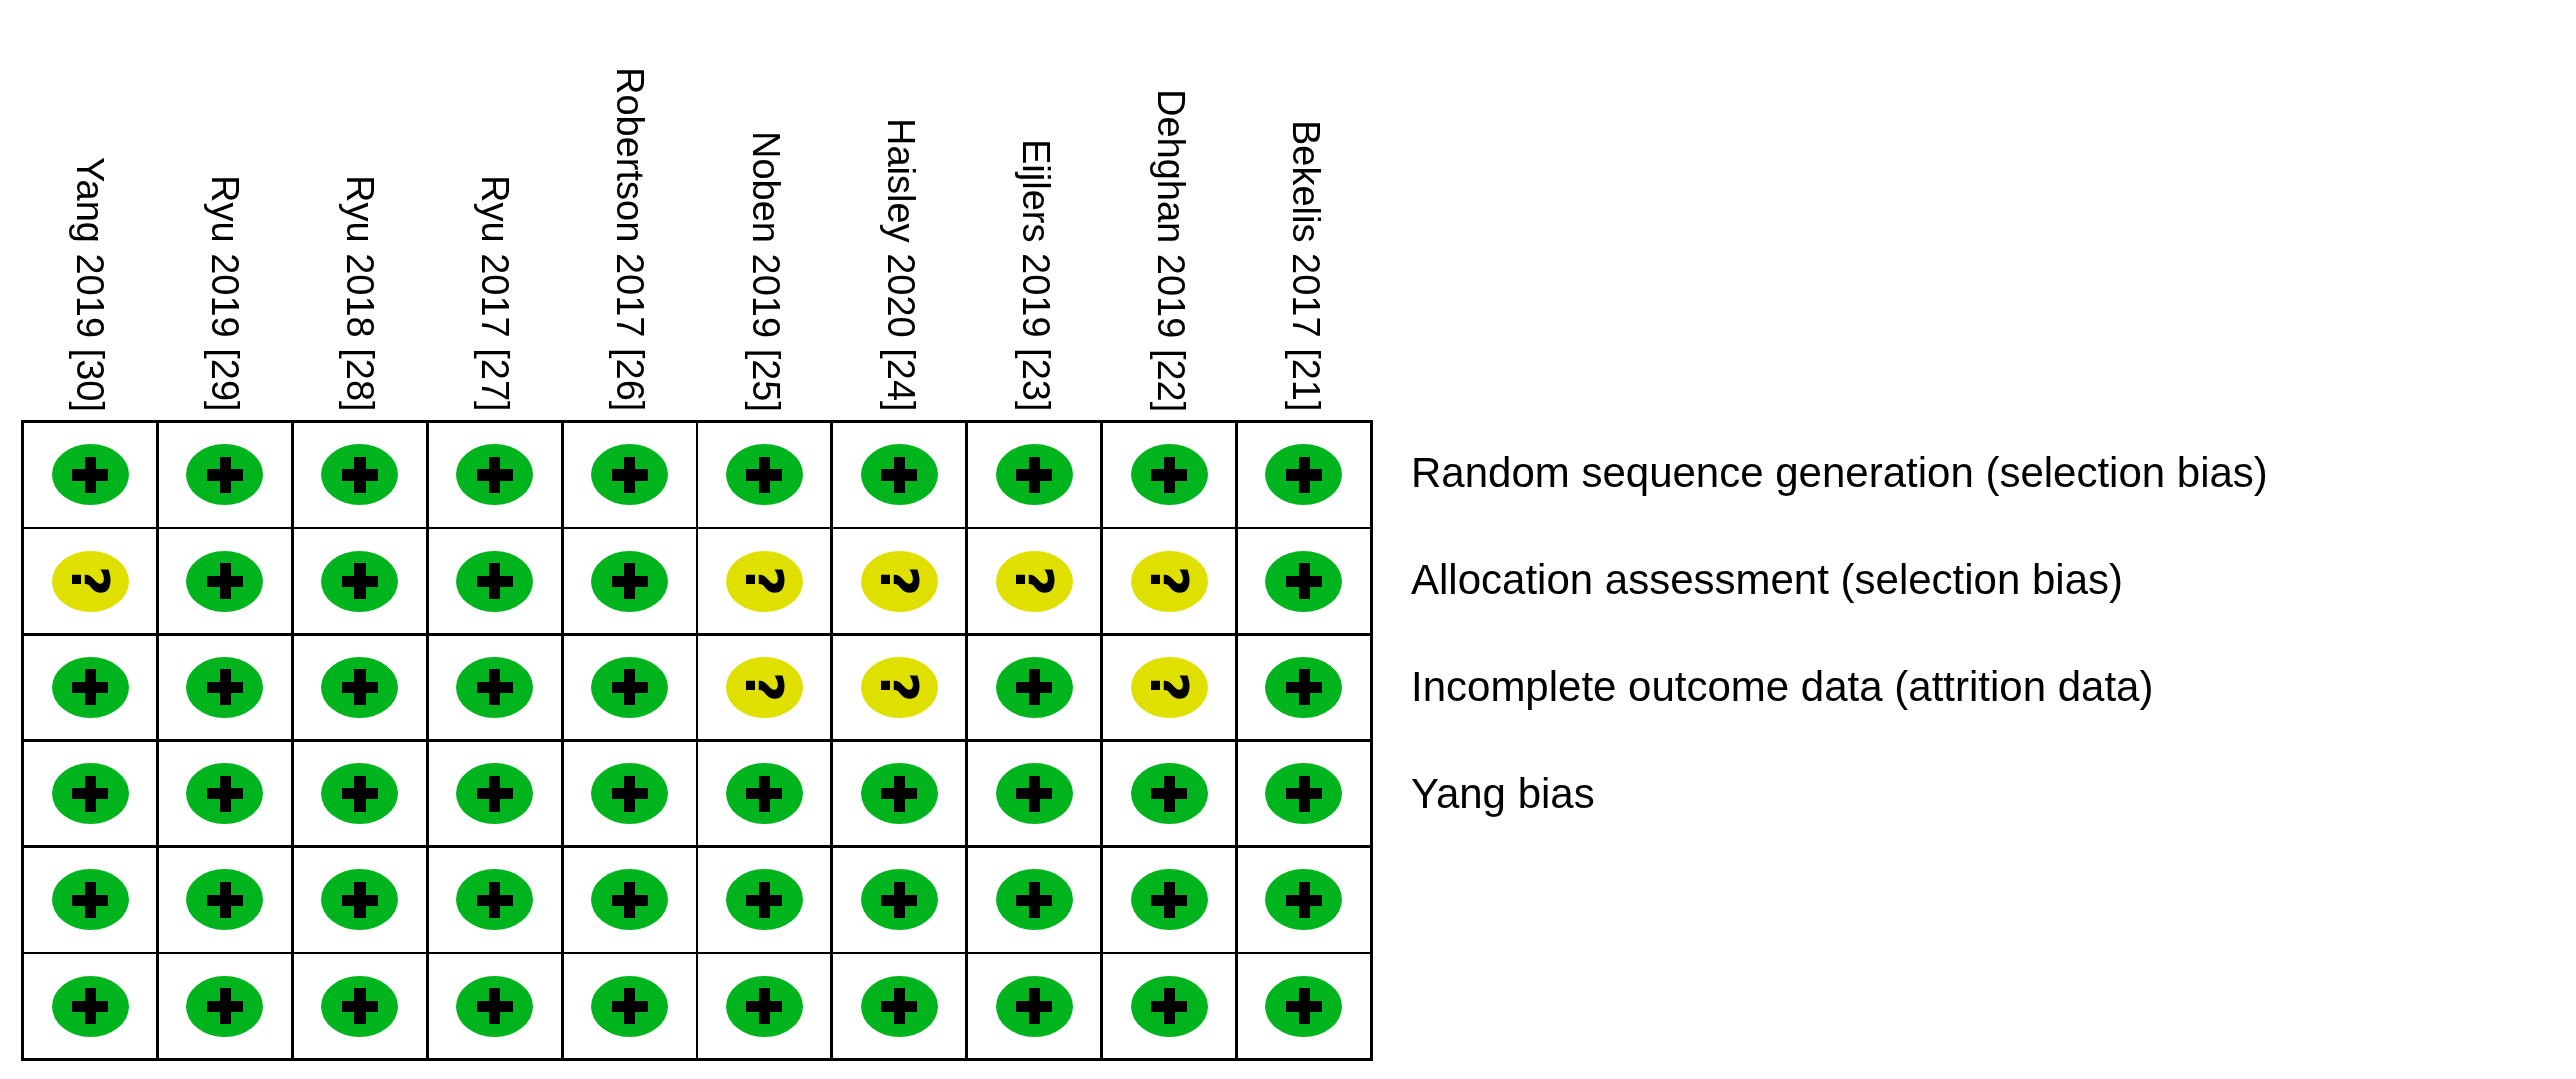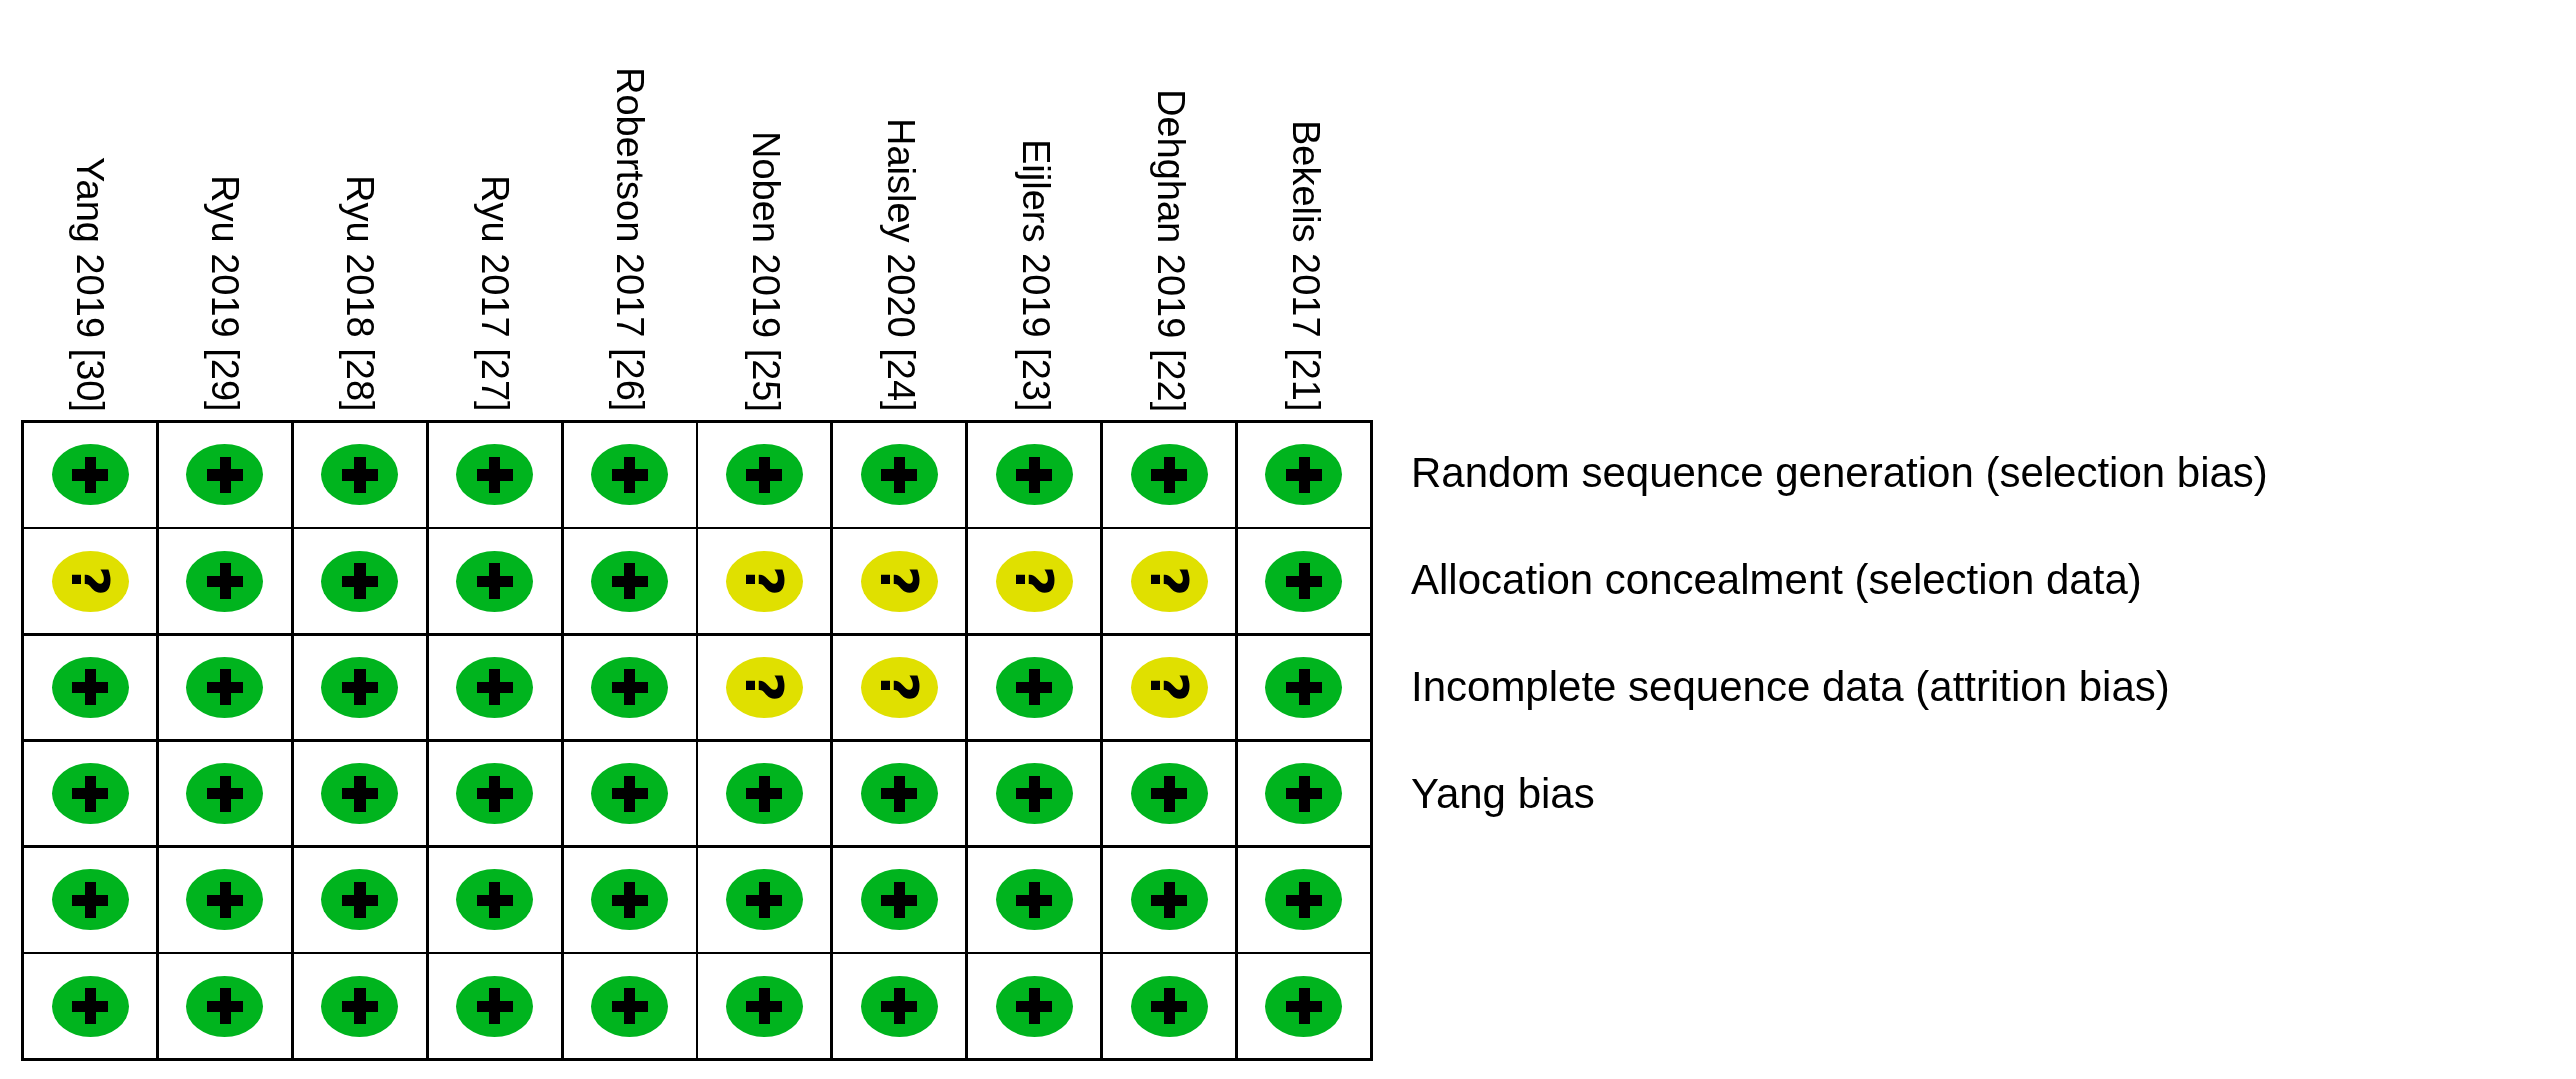--- a/index.html
+++ b/index.html
@@ -400,23 +400,23 @@
         <div class="judgment" style="background: rgb(0, 180, 30);">
           <div class="plus"></div>
         </div>
       </div>
     </div>
   <div class="row-labels" id="row-labels">
       <div class="criterion-cell">
         <span class="criterion-label">Random sequence generation (selection bias)</span>
       </div>
       <div class="criterion-cell">
-        <span class="criterion-label">Allocation concealment (selection data)</span>
+        <span class="criterion-label">Allocation assessment (selection bias)</span>
       </div>
       <div class="criterion-cell">
-        <span class="criterion-label">Incomplete sequence data (attrition bias)</span>
+        <span class="criterion-label">Incomplete outcome data (attrition data)</span>
       </div>
       <div class="criterion-cell">
         <span class="criterion-label">Yang bias</span>
       </div>
     </div>
 </div>
 
 
 </body></html>

